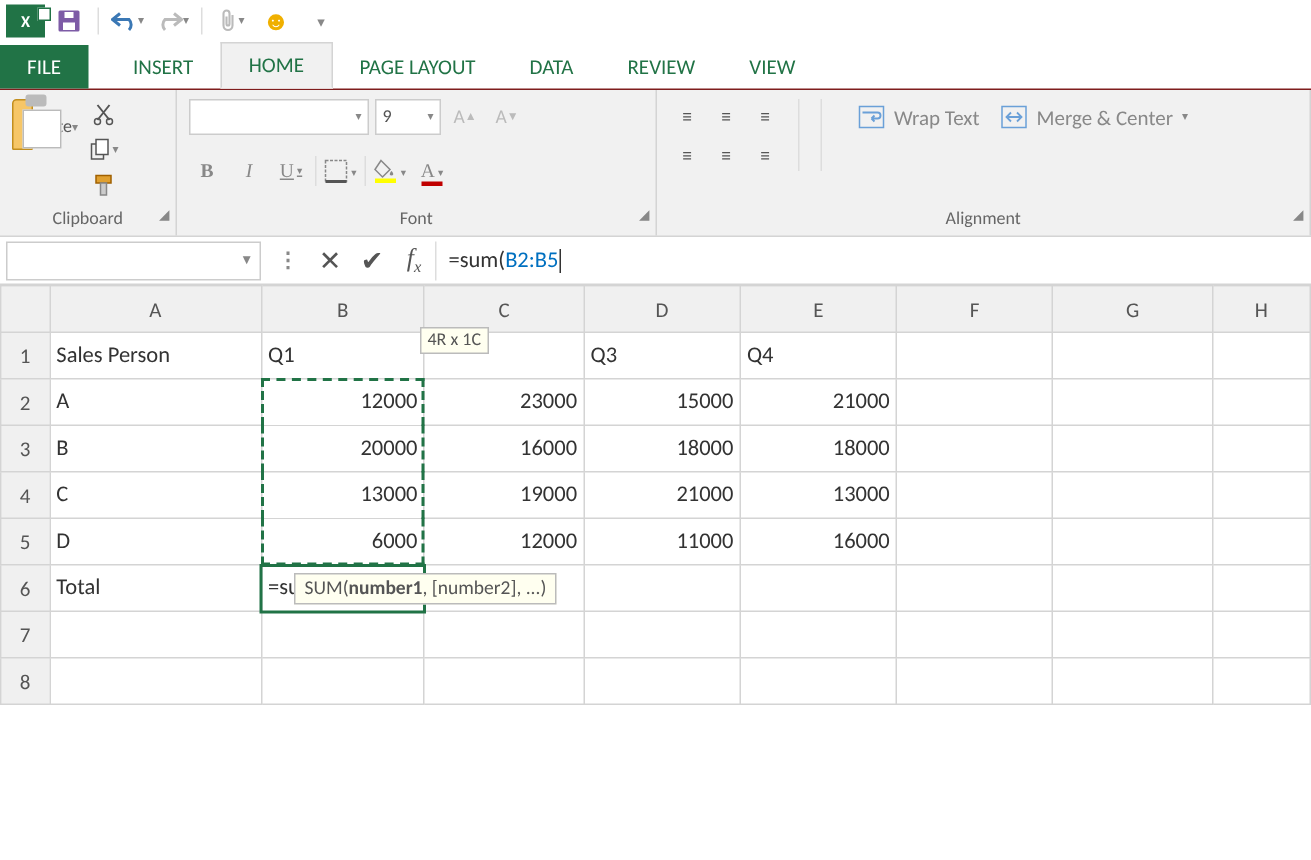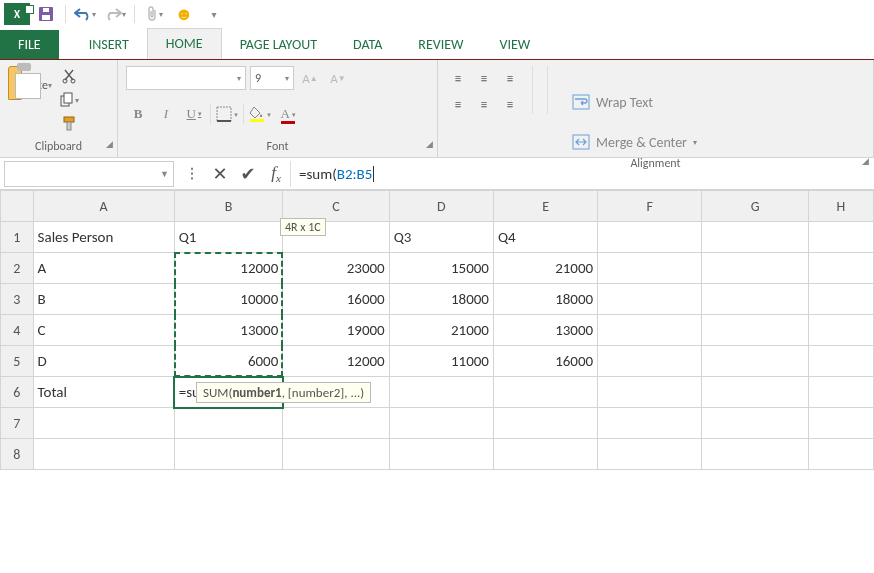--- a/index.html
+++ b/index.html
@@ -39,21 +39,21 @@
   .font-row { display:flex; gap:4px; align-items:center; }
   .font-name { width:120px; height:24px; border:1px solid #ccc; background:#fff; color:#aaa; font-size:12px; padding:2px 4px; display:flex; align-items:center; justify-content:space-between;}
   .font-size { width:44px; height:24px; border:1px solid #ccc; background:#fff; color:#555; font-size:12px; padding:2px 4px; display:flex; align-items:center; justify-content:space-between;}
   .btnlet { width:24px; height:24px; display:flex; align-items:center; justify-content:center; color:#555; }
   .btnlet.sep::after{content:"▾"; font-size:7px; margin-left:2px; color:#888;}
   .row2 { margin-top:6px;}
 
   
   .align-grid { display:grid; grid-template-columns: repeat(3,24px); grid-auto-rows:24px; gap:2px; }
   .align-cell { display:flex; align-items:center; justify-content:center; color:#555;}
-  .align-stack { display:flex; flex-direction:column; gap:16px; margin-left:8px;margin-top:24px;}
+  .align-stack { display:flex; flex-direction:row; gap:2px; margin-left:8px;}
   .wrap-btn { height:24px; display:flex; align-items:center; gap:6px; color:#888; padding:0 6px; font-size:14px;}
   .wrap-btn svg{color:#6aa0d8;}
   .merge-btn { height:24px; display:flex; align-items:center; gap:6px; color:#888; padding:0 6px; font-size:14px;}
   
   
   .fbar { display:flex; align-items:center; height:32px; border-bottom:1px solid #d4d4d4; background:#fff;}
   .namebox { width:170px; height:26px; border:1px solid #ccc; margin:0 4px; background:#fff; display:flex; align-items:center; justify-content:flex-end; padding-right:4px;}
   .namebox .dd{font-size:9px;color:#888;}
   .fbar-btn { width:28px; height:28px; display:flex; align-items:center; justify-content:center; color:#555; font-size:18px;}
   .fx { font-style:italic; font-family: "Times New Roman", serif; font-size:17px; }
@@ -306,21 +306,21 @@
       <td class="num">23000</td>
       <td class="num">15000</td>
       <td class="num">21000</td>
       <td></td>
           <td></td>
           <td></td>
     </tr>
     <tr>
       <th class="row-hdr">3</th>
       <td>B</td>
-      <td class="marching">10000</td>
+      <td class="marching">20000</td>
       <td class="num">16000</td>
       <td class="num">18000</td>
       <td class="num">18000</td>
       <td></td>
           <td></td>
           <td></td>
     </tr>
     <tr>
       <th class="row-hdr">4</th>
       <td>C</td>

